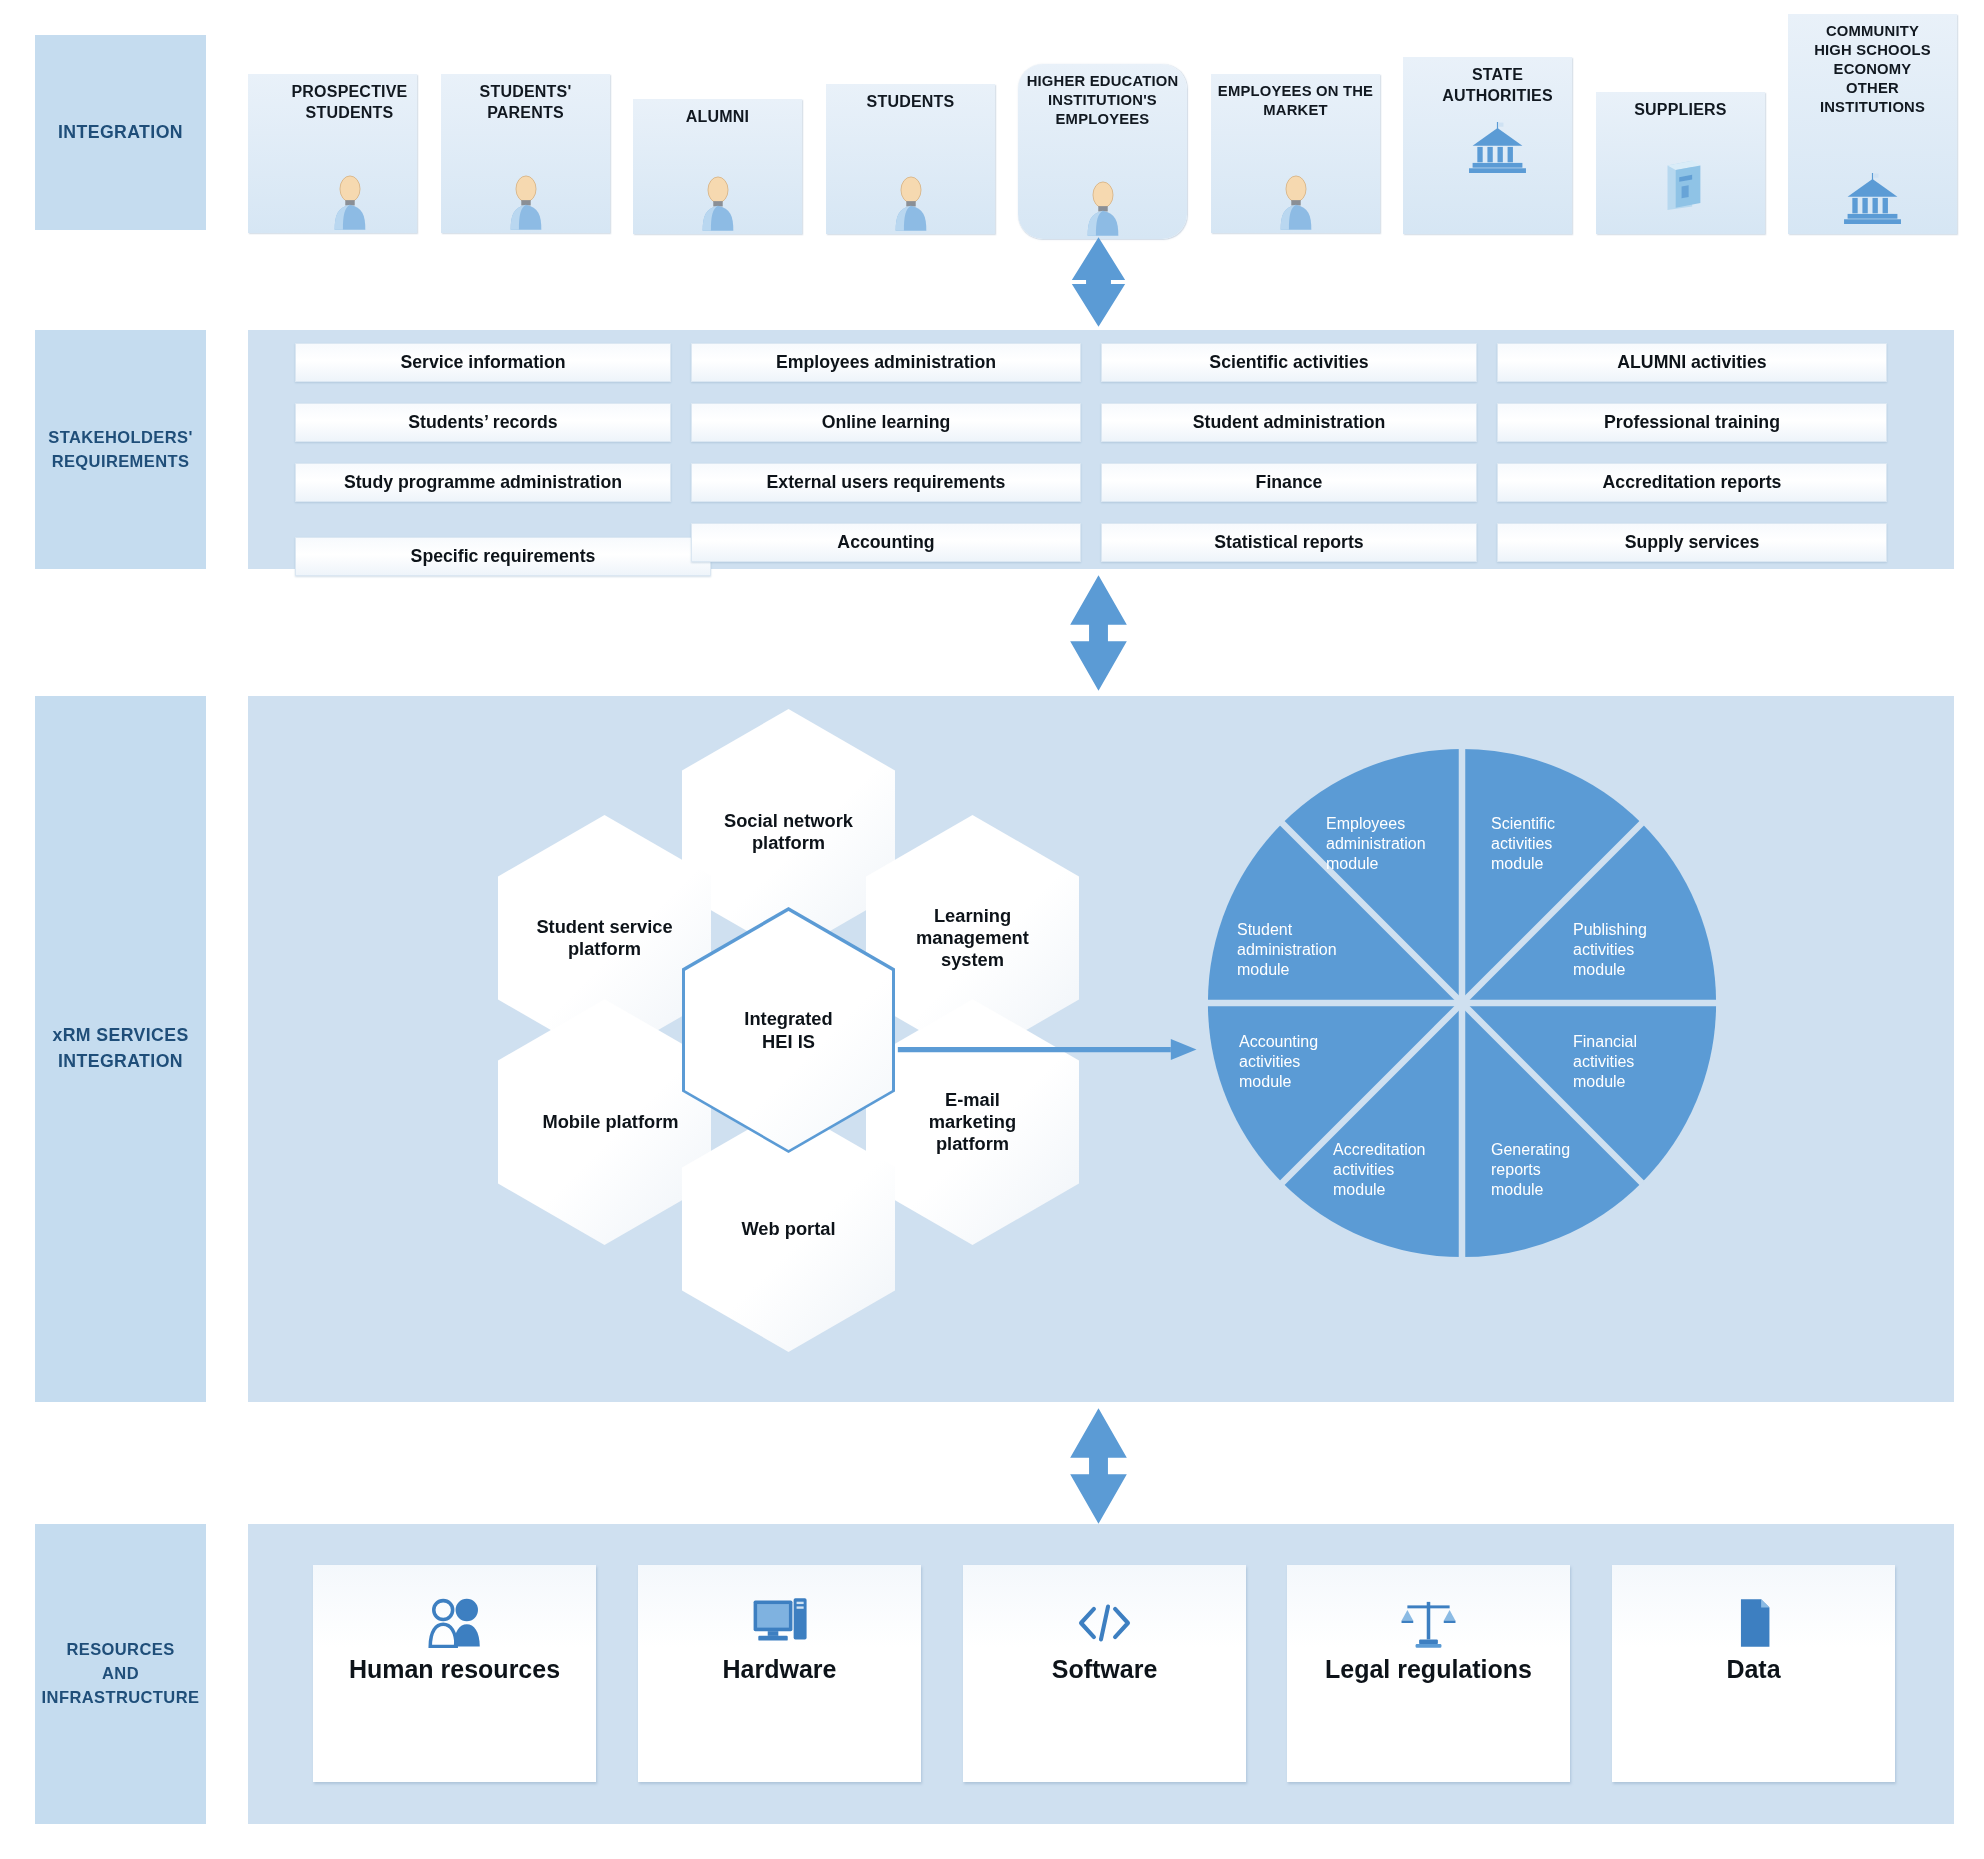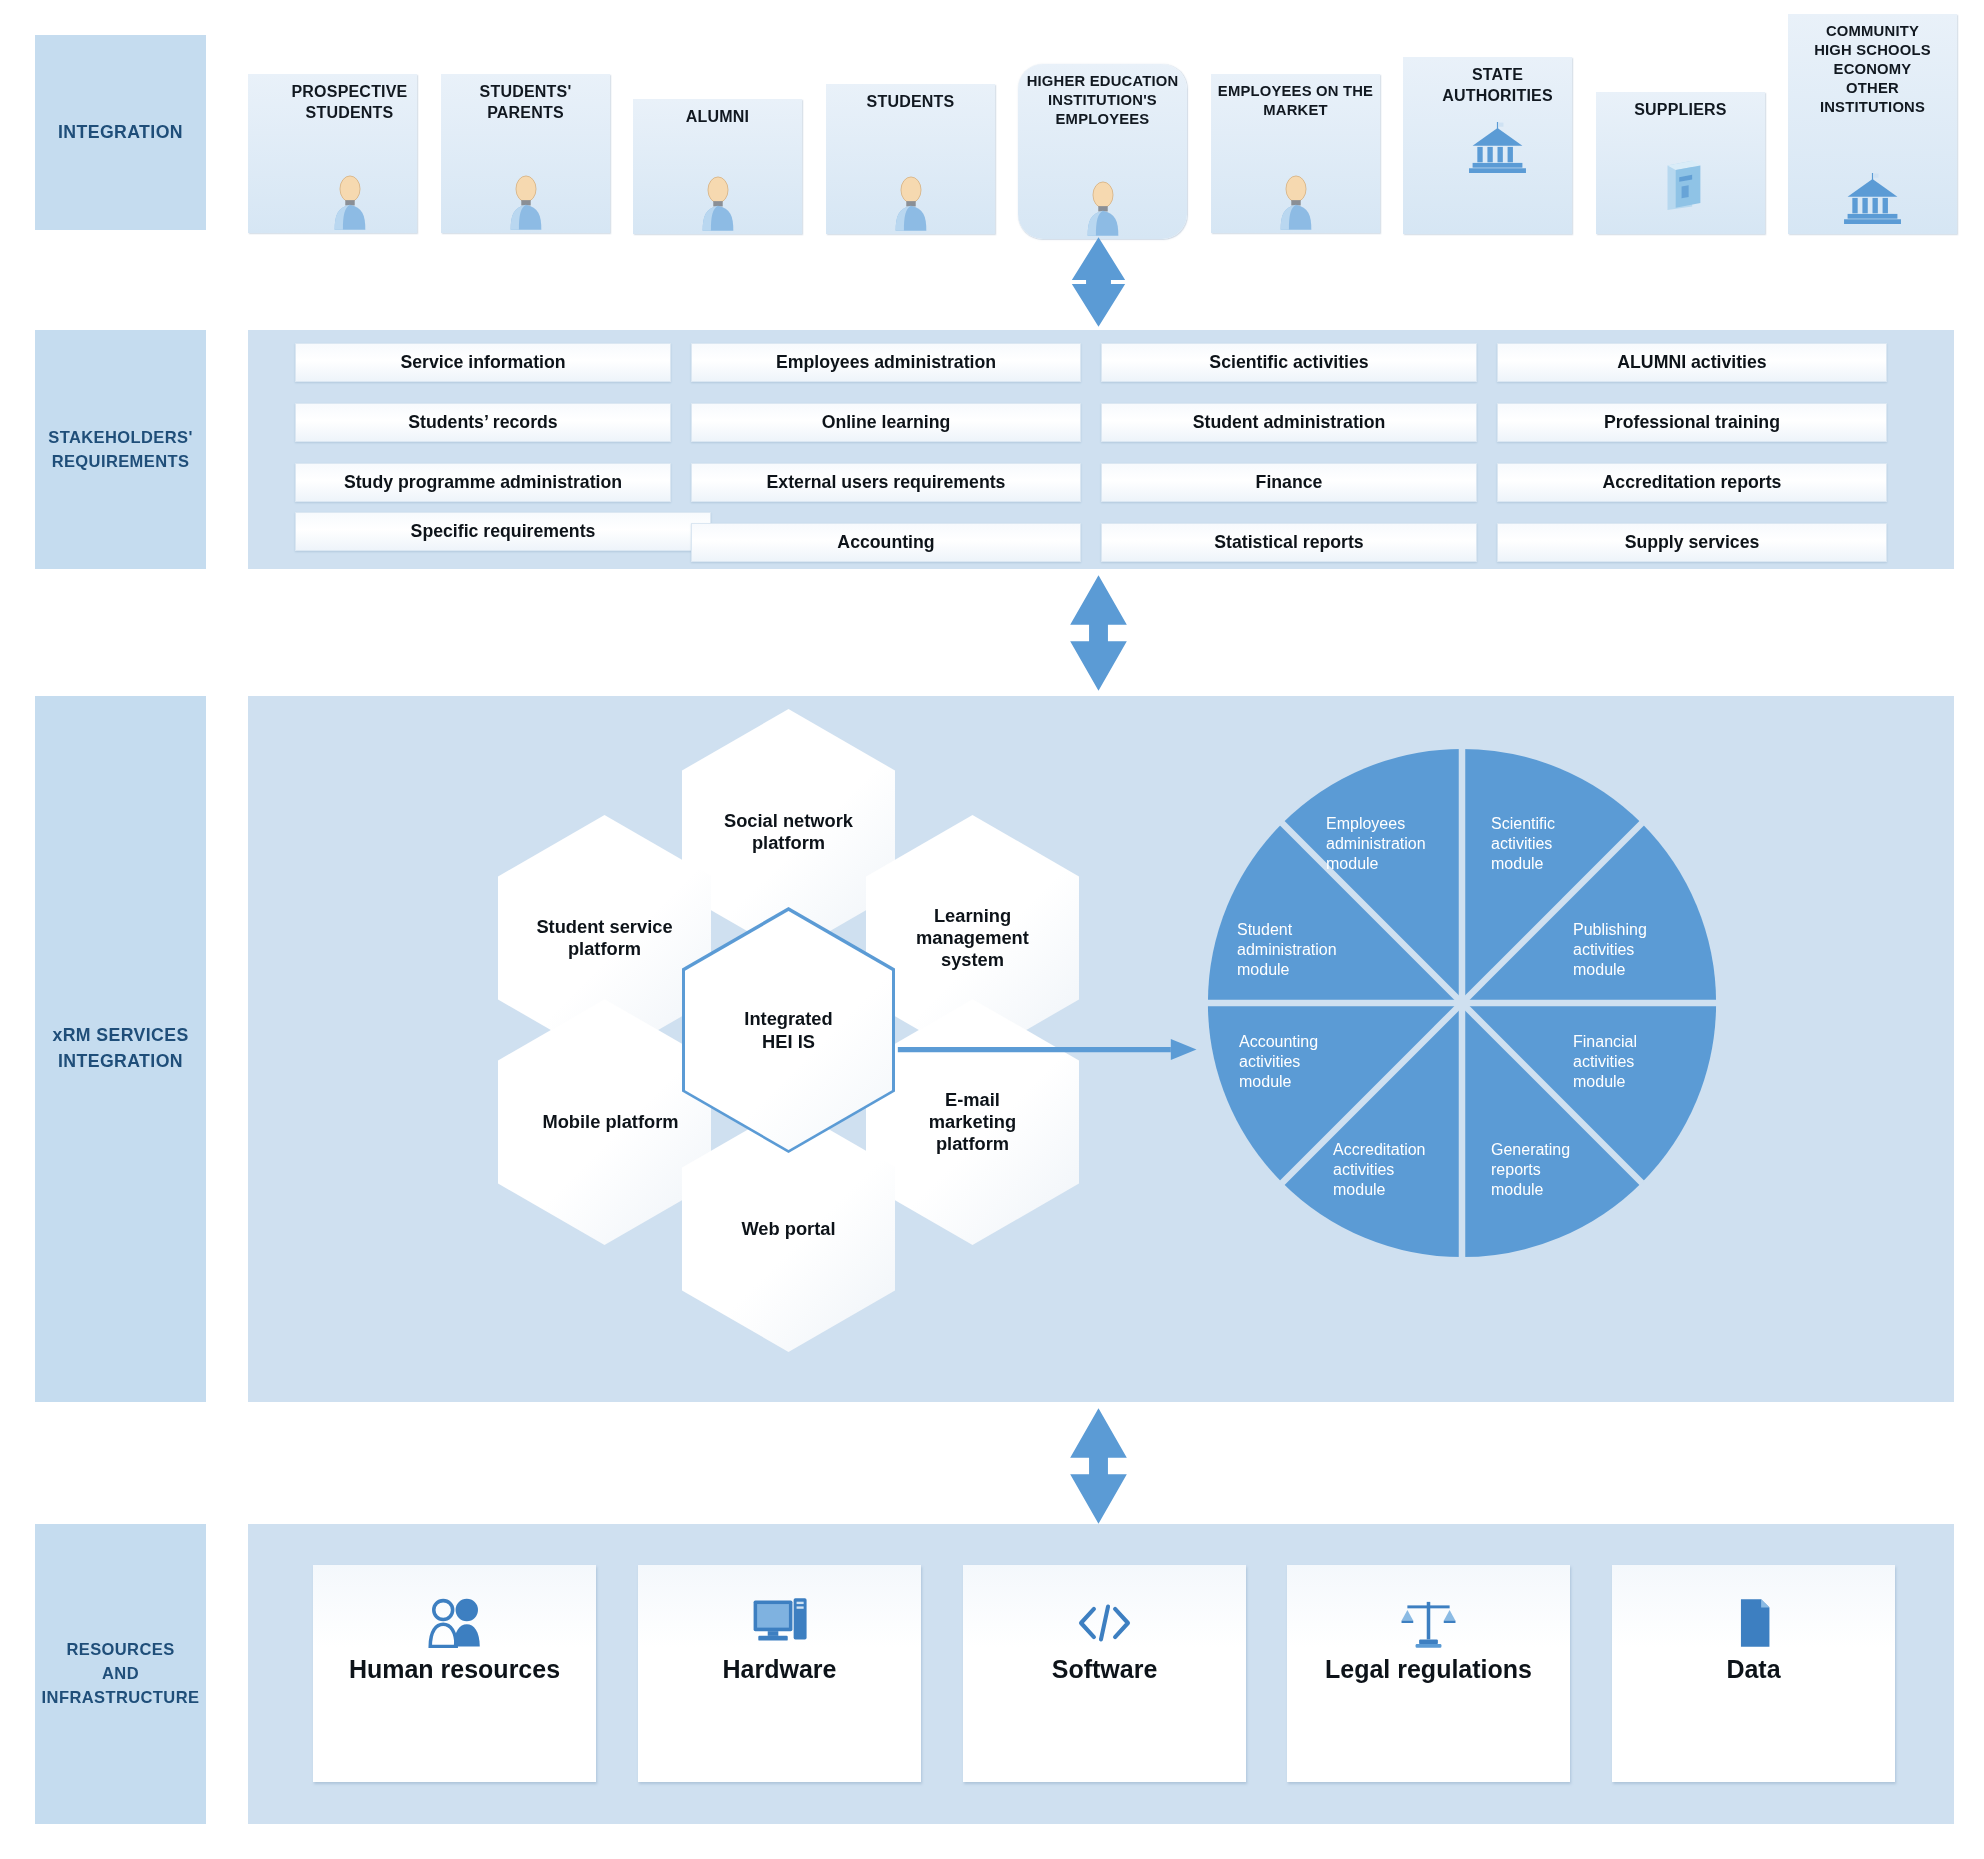--- a/index.html
+++ b/index.html
@@ -289,21 +289,21 @@
 
   <div class="req" style="left:295px; top:343px; width:376px; height:39px;">
       <span>Service information</span>
     </div>
   <div class="req" style="left:295px; top:403px; width:376px; height:39px;">
       <span>Students’ records</span>
     </div>
   <div class="req" style="left:295px; top:463px; width:376px; height:39px;">
       <span>Study programme administration</span>
     </div>
-  <div class="req" style="left:295px; top:512px; width:416px; height:39px;">
+  <div class="req" style="left:295px; top:537px; width:416px; height:39px;">
       <span>Specific requirements</span>
     </div>
 
   <div class="req" style="left:691px; top:343px; width:390px; height:39px;">
       <span>Employees administration</span>
     </div>
   <div class="req" style="left:691px; top:403px; width:390px; height:39px;">
       <span>Online learning</span>
     </div>
   <div class="req" style="left:691px; top:463px; width:390px; height:39px;">

